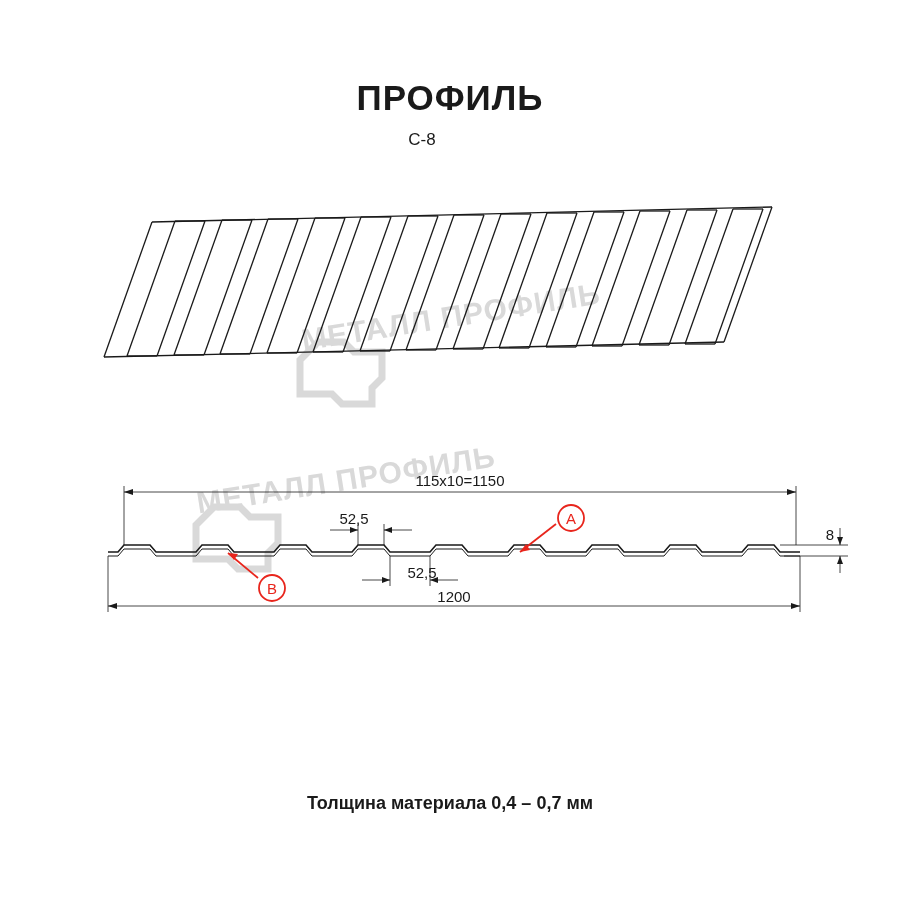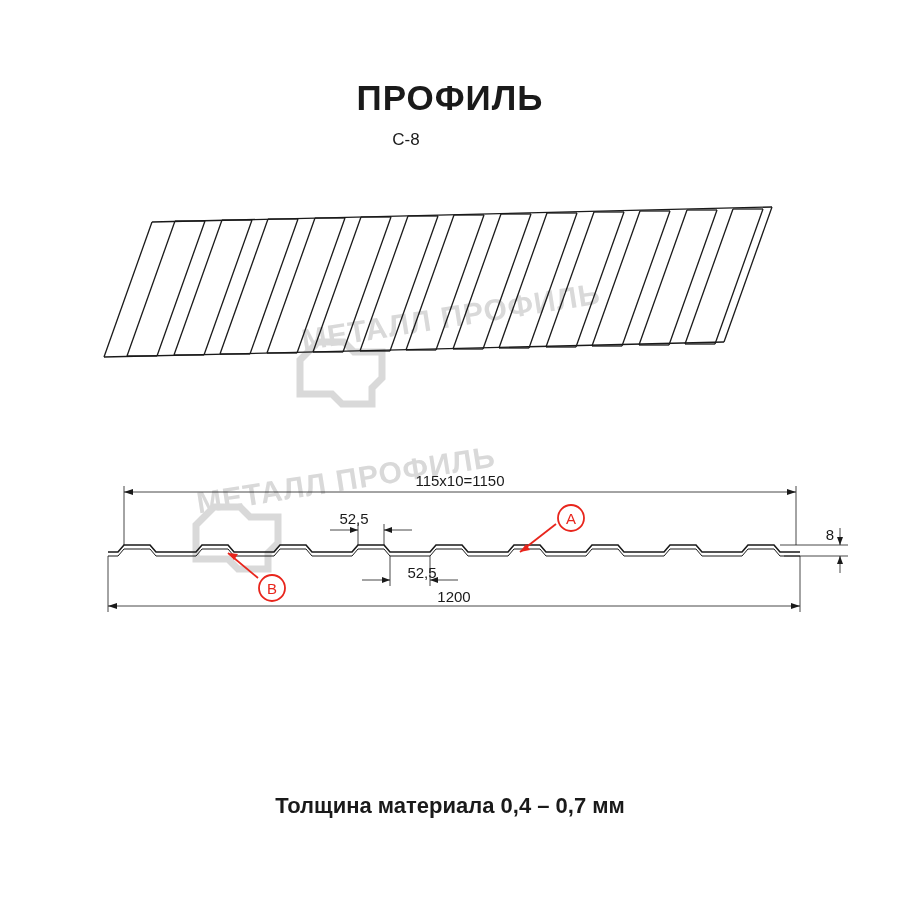--- a/index.html
+++ b/index.html
@@ -32,28 +32,29 @@
     color: #1a1a1a;
   }
   .subtitle {
     position: absolute;
     top: 130px;
     left: 0;
     width: 812px;
     text-align: center;
     font-size: 17px;
     color: #1a1a1a;
+    padding-left: 16px;
   }
   .footer-note {
     position: absolute;
     top: 793px;
     left: 0;
     width: 900px;
     text-align: center;
-    font-size: 22px;
+    font-size: 18px;
     font-weight: bold;
     color: #1a1a1a;
   }
   .svg-layer {
     position: absolute;
     top: 0;
     left: 0;
   }
   .wm {
     position: absolute;

